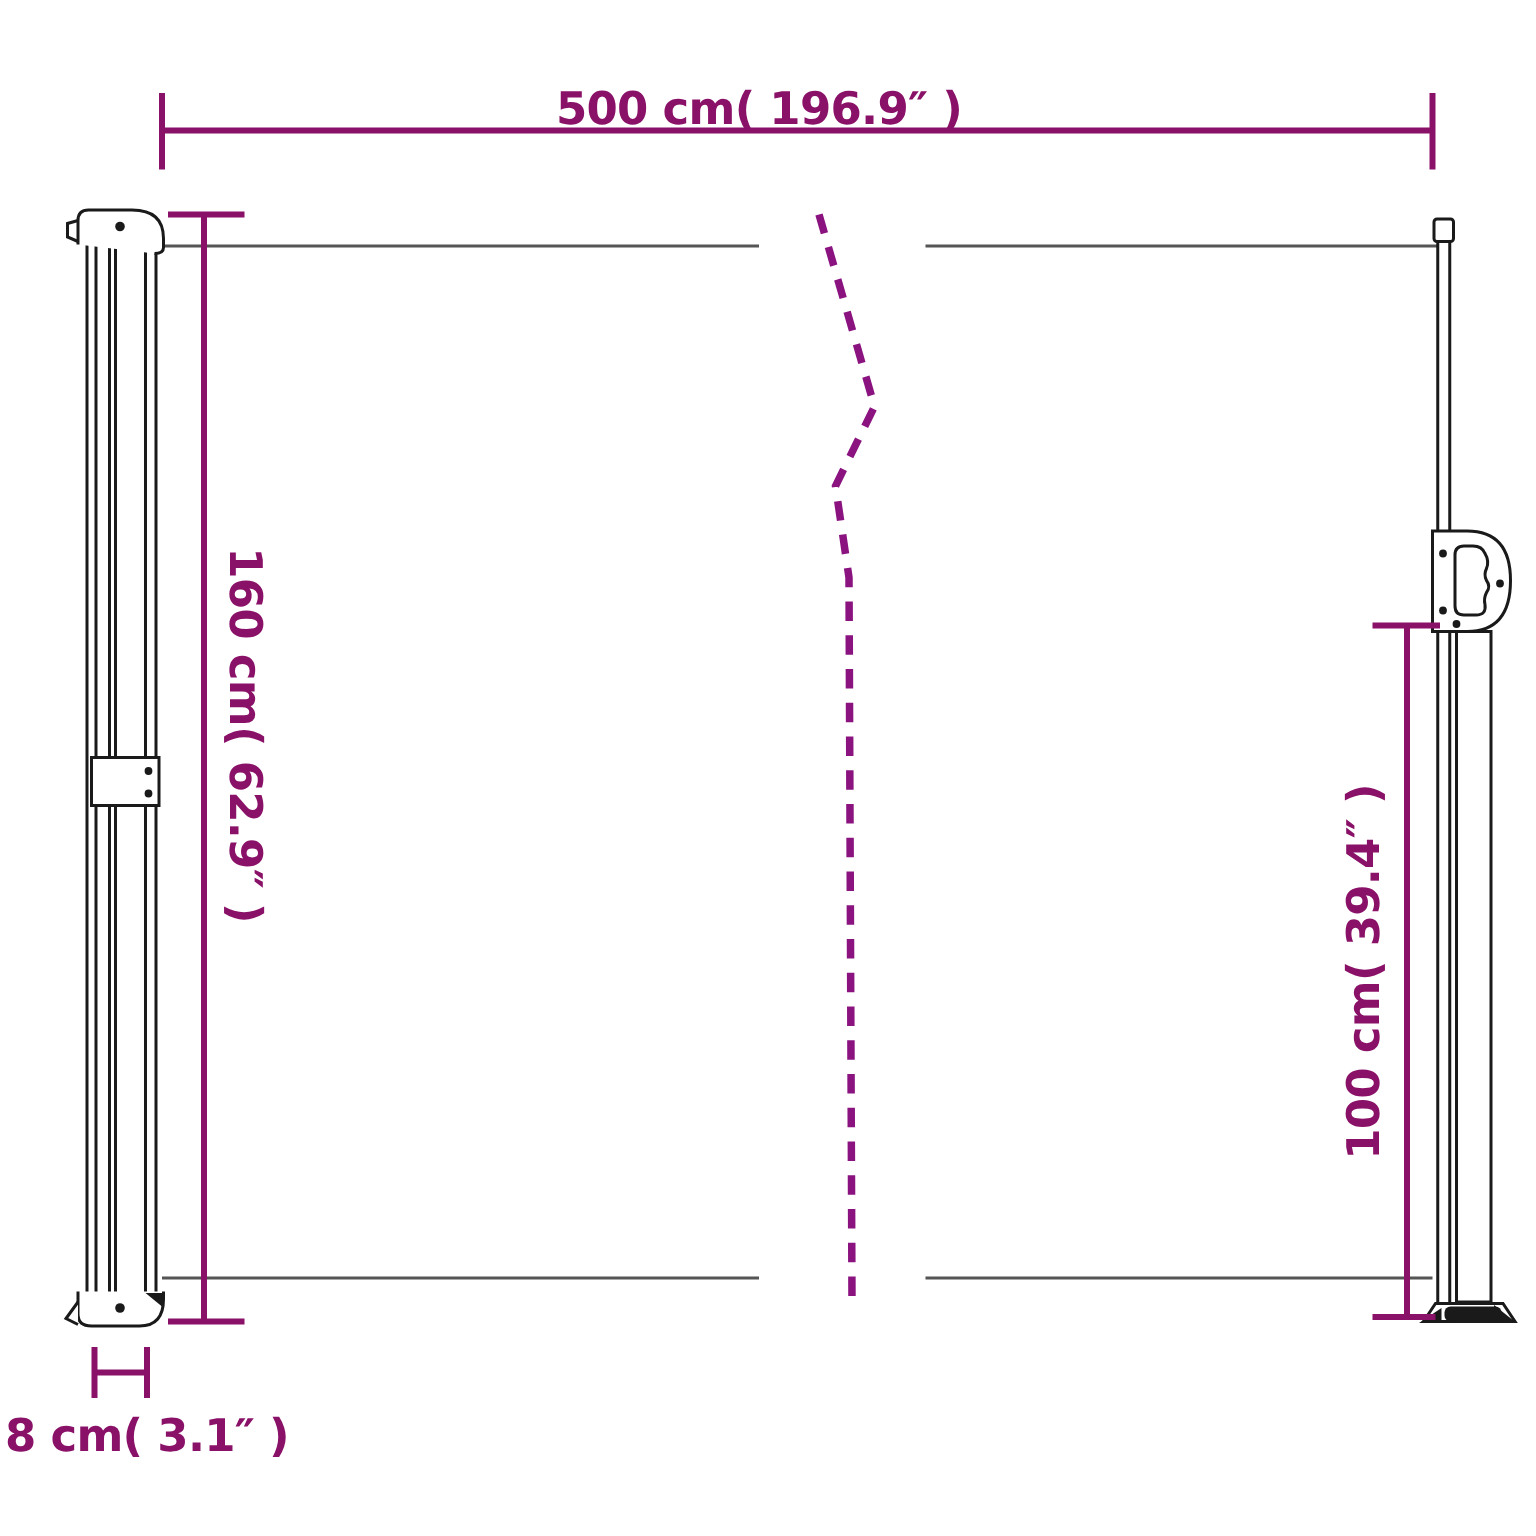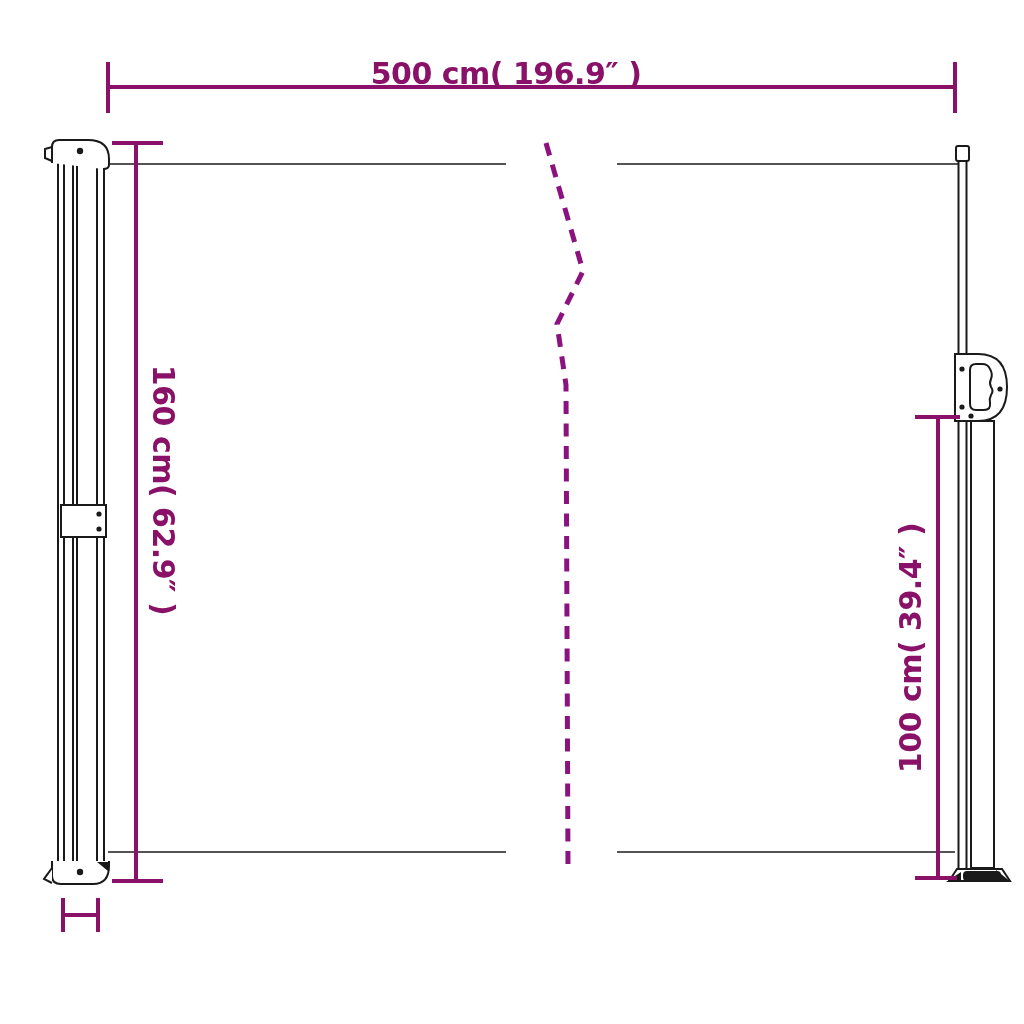--- a/index.html
+++ b/index.html
@@ -113,13 +113,14 @@
     <g>
       <line class="dim" x1="63" y1="915" x2="98" y2="915"></line>
       <line class="dim" x1="63" y1="898" x2="63" y2="932"></line>
       <line class="dim" x1="98" y1="898" x2="98" y2="932"></line>
     </g>
   </svg>
 
   <div class="dim-label lbl-top">500 cm( 196.9″ )</div>
   <div class="dim-label lbl-left">160 cm( 62.9″ )</div>
   <div class="dim-label lbl-right">100 cm( 39.4″ )</div>
+  <div class="dim-label lbl-bottom">8 cm( 3.1″ )</div>
 </div>
 
 </body></html>

